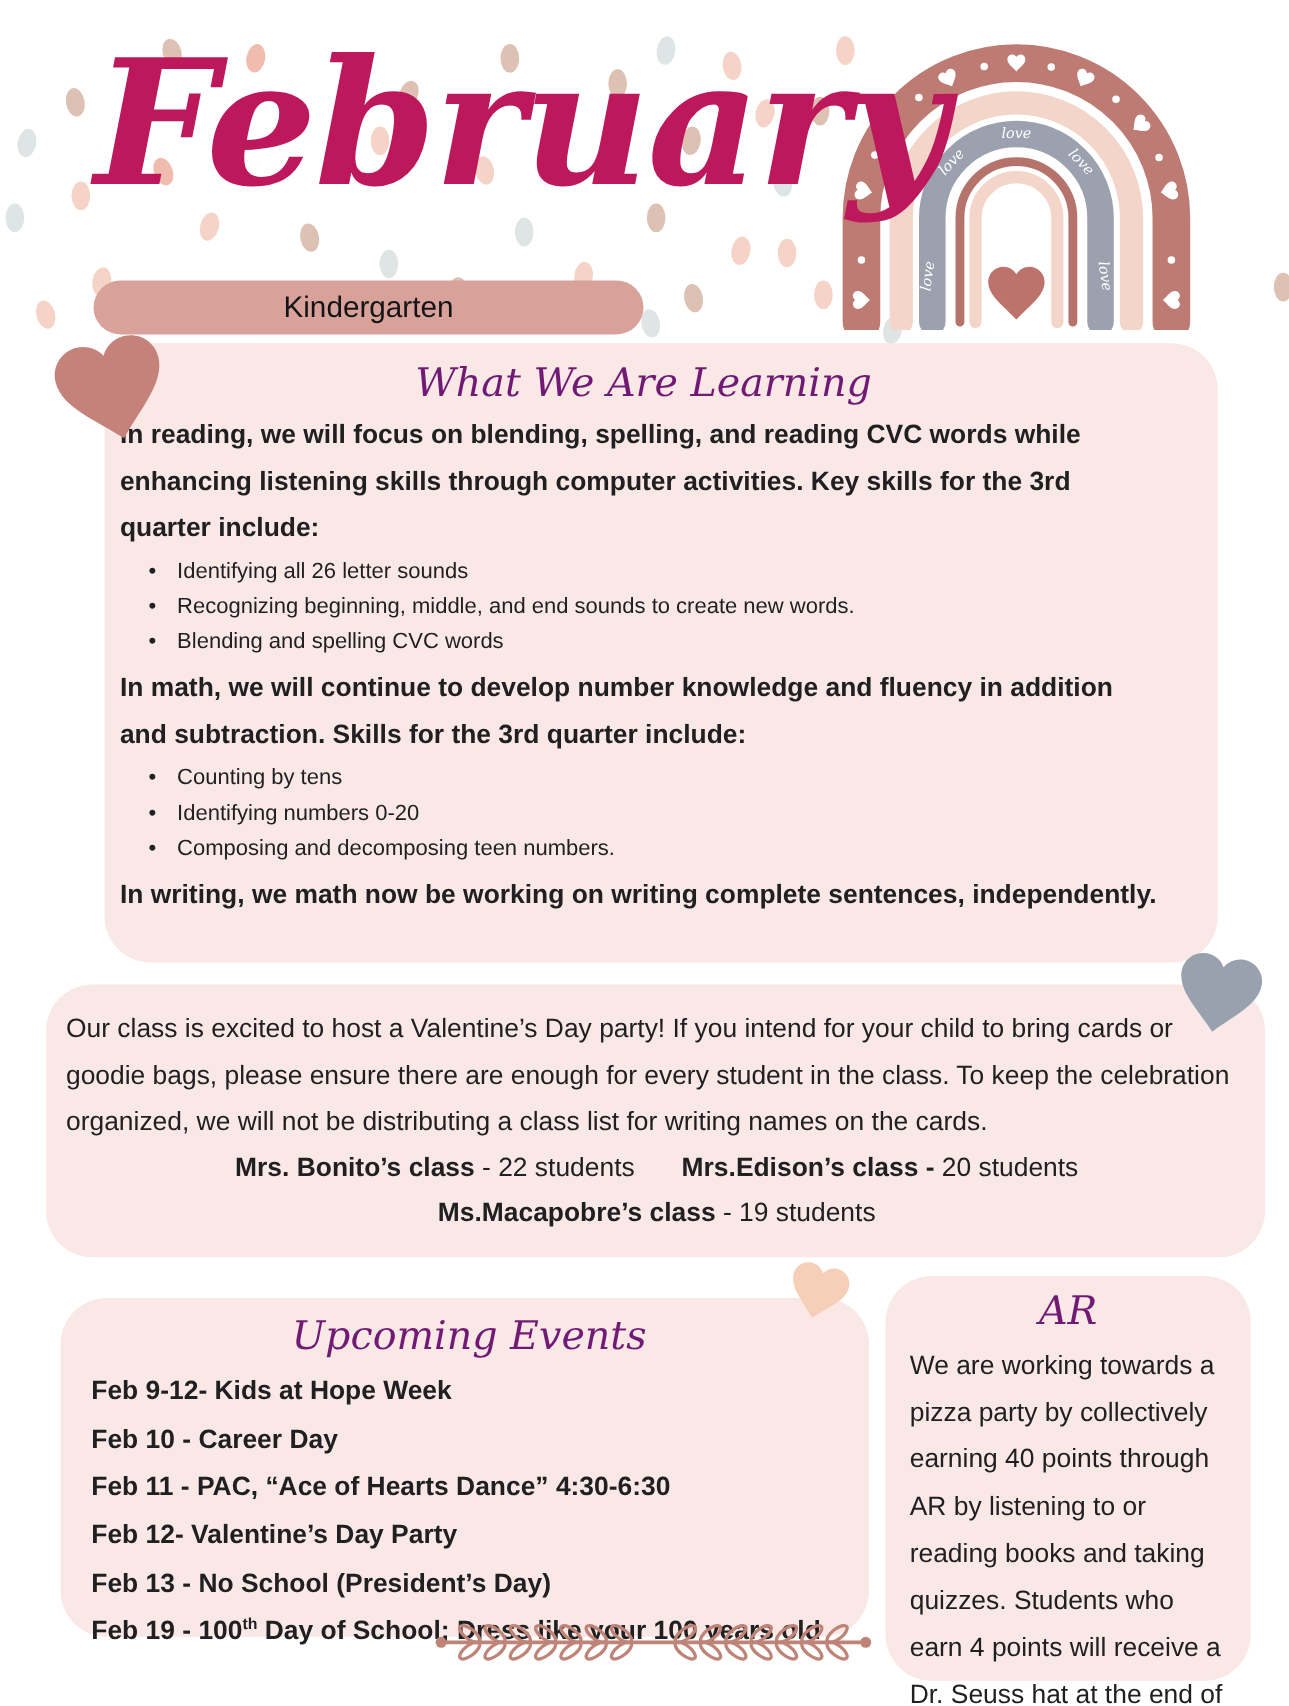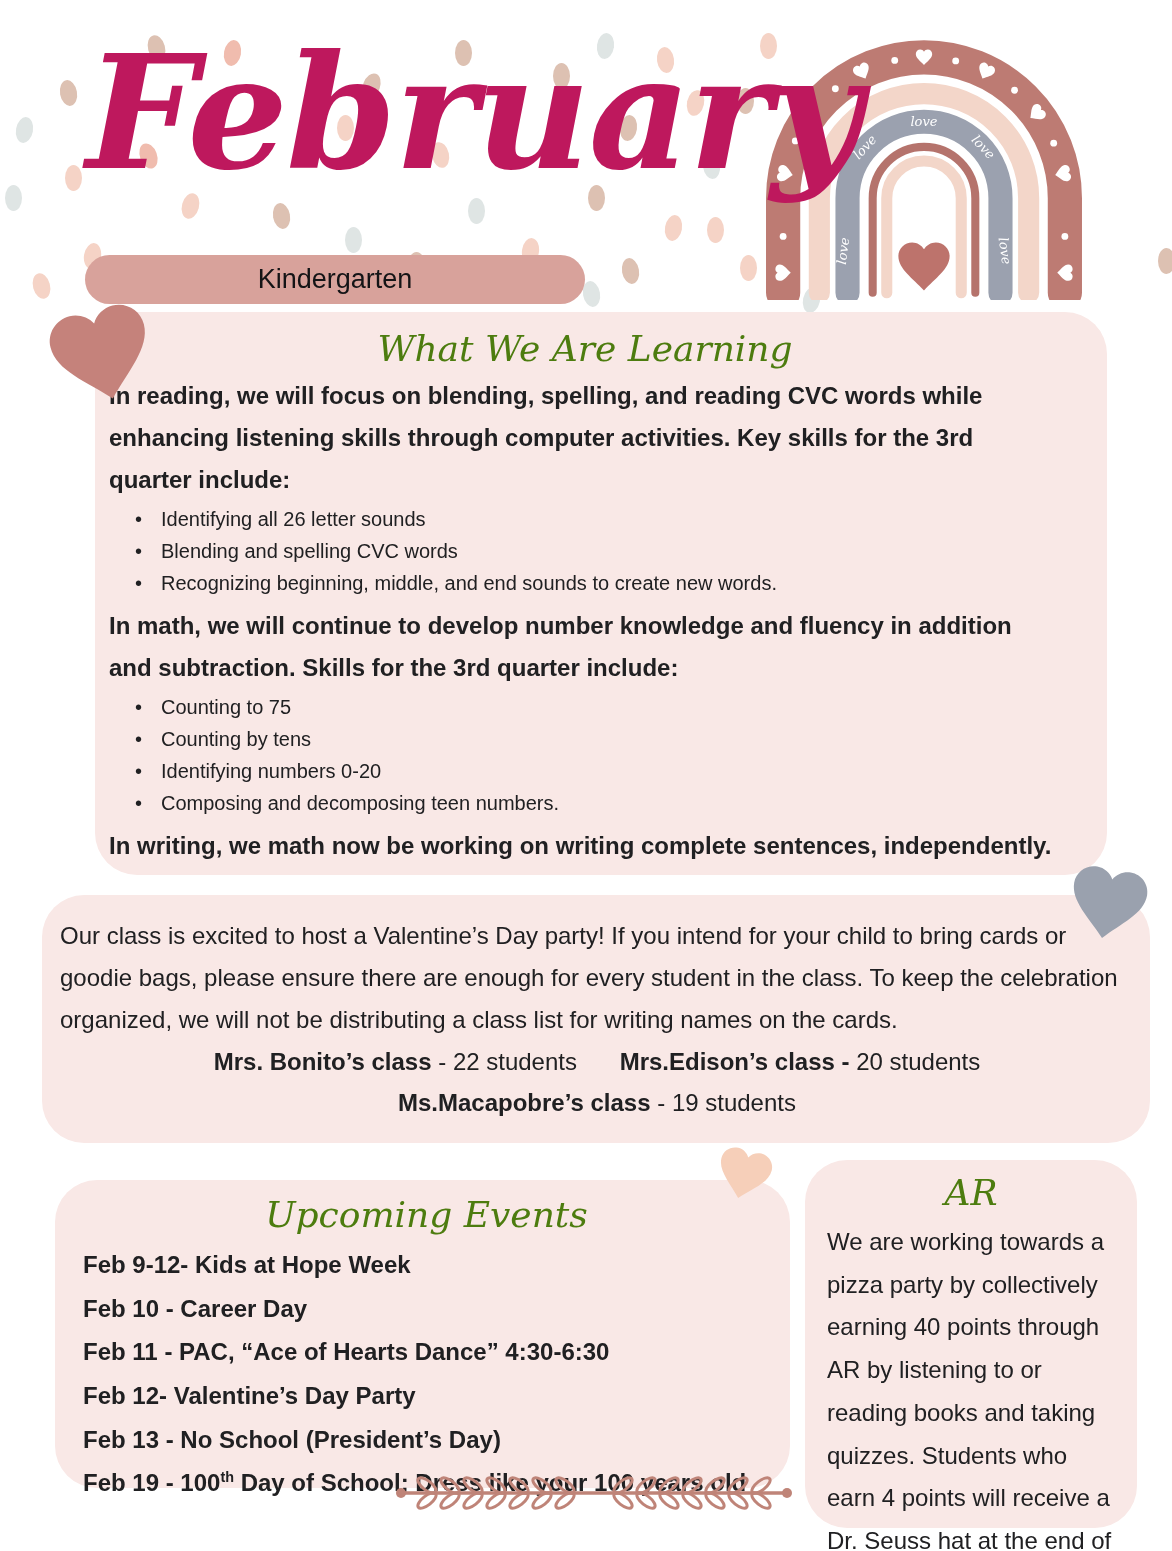--- a/index.html
+++ b/index.html
@@ -23,21 +23,21 @@
     position:absolute;left:85px;top:255px;width:500px;height:49px;
     background:#d8a29b;border-radius:25px;z-index:1;
     display:flex;align-items:center;justify-content:center;
     font-size:27px;font-weight:400;color:#141416;
   }
   .rainbow{position:absolute;left:763px;top:28px;width:322px;height:272px;z-index:1;}
   
   .card{position:absolute;background:#f9e8e6;border-radius:42px;z-index:1;box-sizing:border-box;}
   .card-title{
     font-family:"DejaVu Serif", serif;font-style:italic;font-weight:400;
-    font-size:36px;text-align:center;color:#4d7c0f;margin:0;
+    font-size:36px;text-align:center;color:#701a75;margin:0;
   }
   #learning-card{left:95px;top:312px;width:1012px;height:563px;padding:16px 46px 0 14px;}
   #valentines-card{left:42px;top:895px;width:1108px;height:248px;padding:14px 16px 0 18px;}
   #events-card{left:55px;top:1180px;width:735px;height:308px;padding:14px 20px 0 28px;}
   #ar-card{left:805px;top:1160px;width:332px;height:368px;padding:12px 22px 0 22px;}
   .para{font-size:24px;line-height:1.75;margin:6px 0 0 0;}
   .para.bold{font-weight:700;}
   ul.bullets{list-style:none;margin:2px 0 0 0;padding:0 0 0 16px;font-size:20px;line-height:1.6;}
   ul.bullets li{position:relative;padding-left:36px;}
   ul.bullets li::before{content:"\2022";position:absolute;left:10px;top:0;}
@@ -159,26 +159,25 @@
         <text class="rb-love" text-anchor="middle" transform="translate(236 222) rotate(82)">love</text>
       </g>
     <path id="rb-center-heart" fill="#bd736c" transform="translate(160 237) scale(1.72) translate(-16 -15)" d="M16 28.8C9.6 21.8 1.2 16.4 1.2 8.9 1.2 4.5 4.8 1 9.2 1 12 1 14.7 2.6 16 5 17.3 2.6 20 1 22.8 1 27.2 1 30.8 4.5 30.8 8.9 30.8 16.4 22.4 21.8 16 28.8Z"></path>
   </svg>
 
   <div class="card" id="learning-card">
     <h2 class="card-title">What We Are Learning</h2>
     <p class="para bold">In reading, we will focus on blending, spelling, and reading CVC words while enhancing listening skills through computer activities. Key skills for the 3rd quarter include:</p>
     <ul class="bullets">
         <li>Identifying all 26 letter sounds</li>
+        <li>Recognizing beginning, middle, and end sounds to create new words.</li>
         <li>Blending and spelling CVC words</li>
-        <li>Recognizing beginning, middle, and end sounds to create new words.</li>
       </ul>
     <p class="para bold">In math, we will continue to develop number knowledge and fluency in addition and subtraction. Skills for the 3rd quarter include:</p>
     <ul class="bullets">
-        <li>Counting to 75</li>
         <li>Counting by tens</li>
         <li>Identifying numbers 0-20</li>
         <li>Composing and decomposing teen numbers.</li>
       </ul>
     <p class="para bold">In writing, we math now be working on writing complete sentences, independently.</p>
   </div>
 
   <div class="card" id="valentines-card">
     <p class="para">Our class is excited to host a Valentine’s Day party! If you intend for your child to bring cards or goodie bags, please ensure there are enough for every student in the class. To keep the celebration organized, we will not be distributing a class list for writing names on the cards.</p>
     <div class="class-line">

